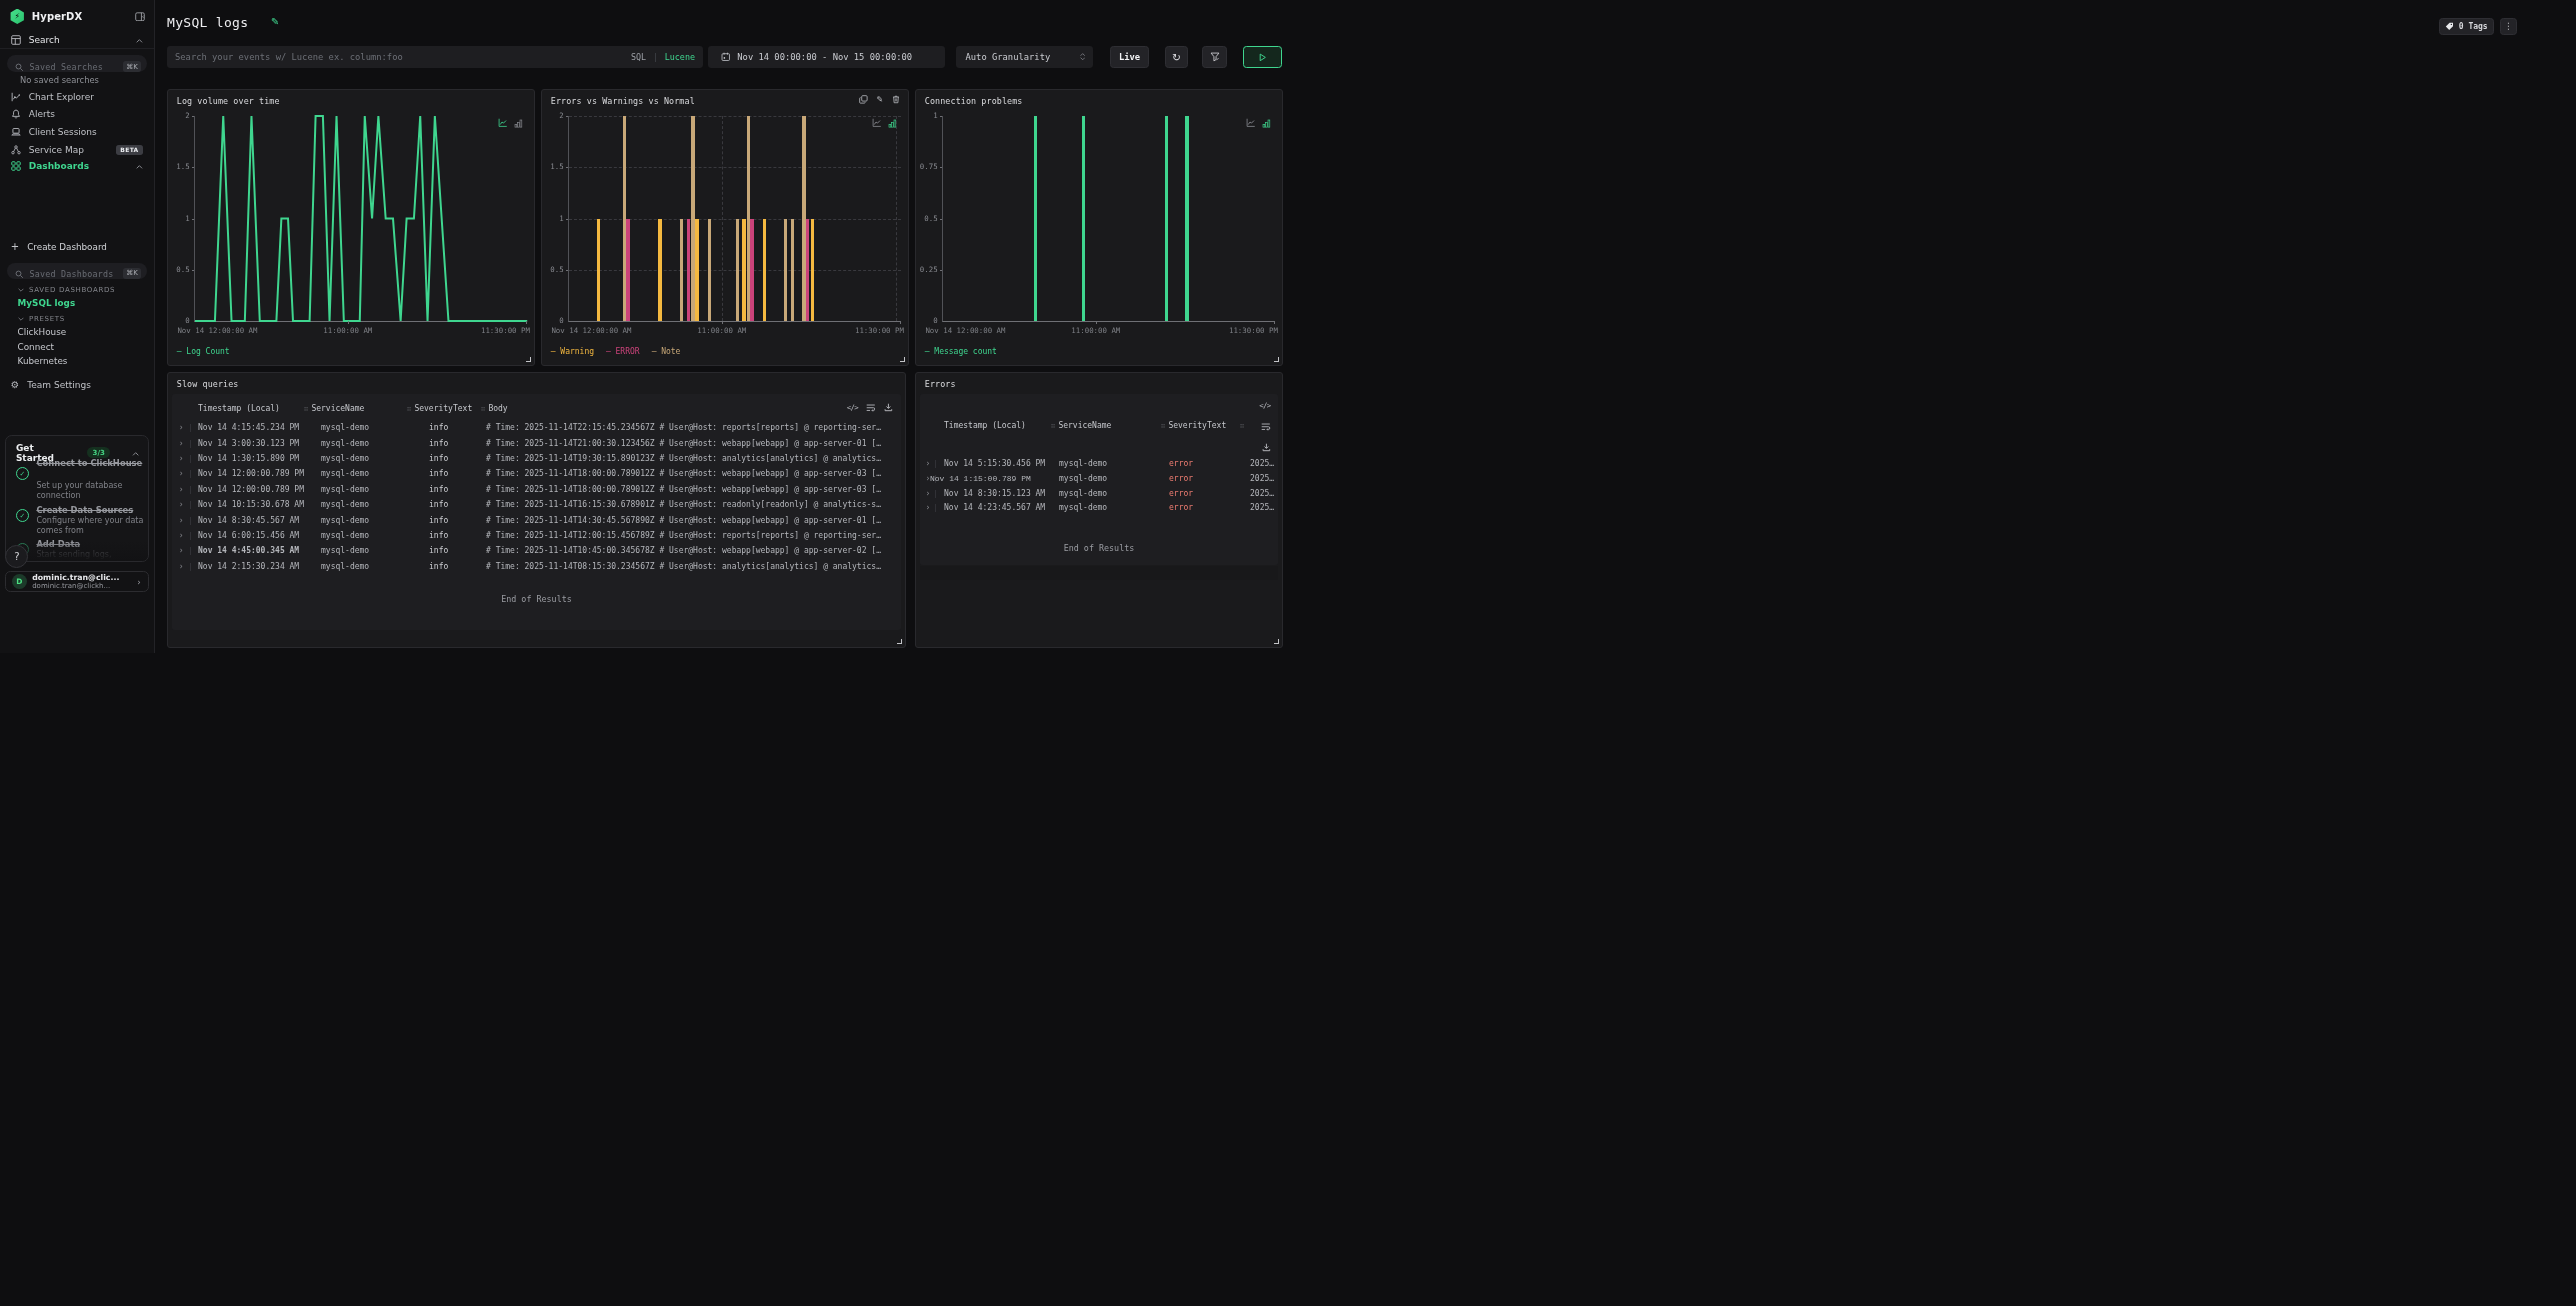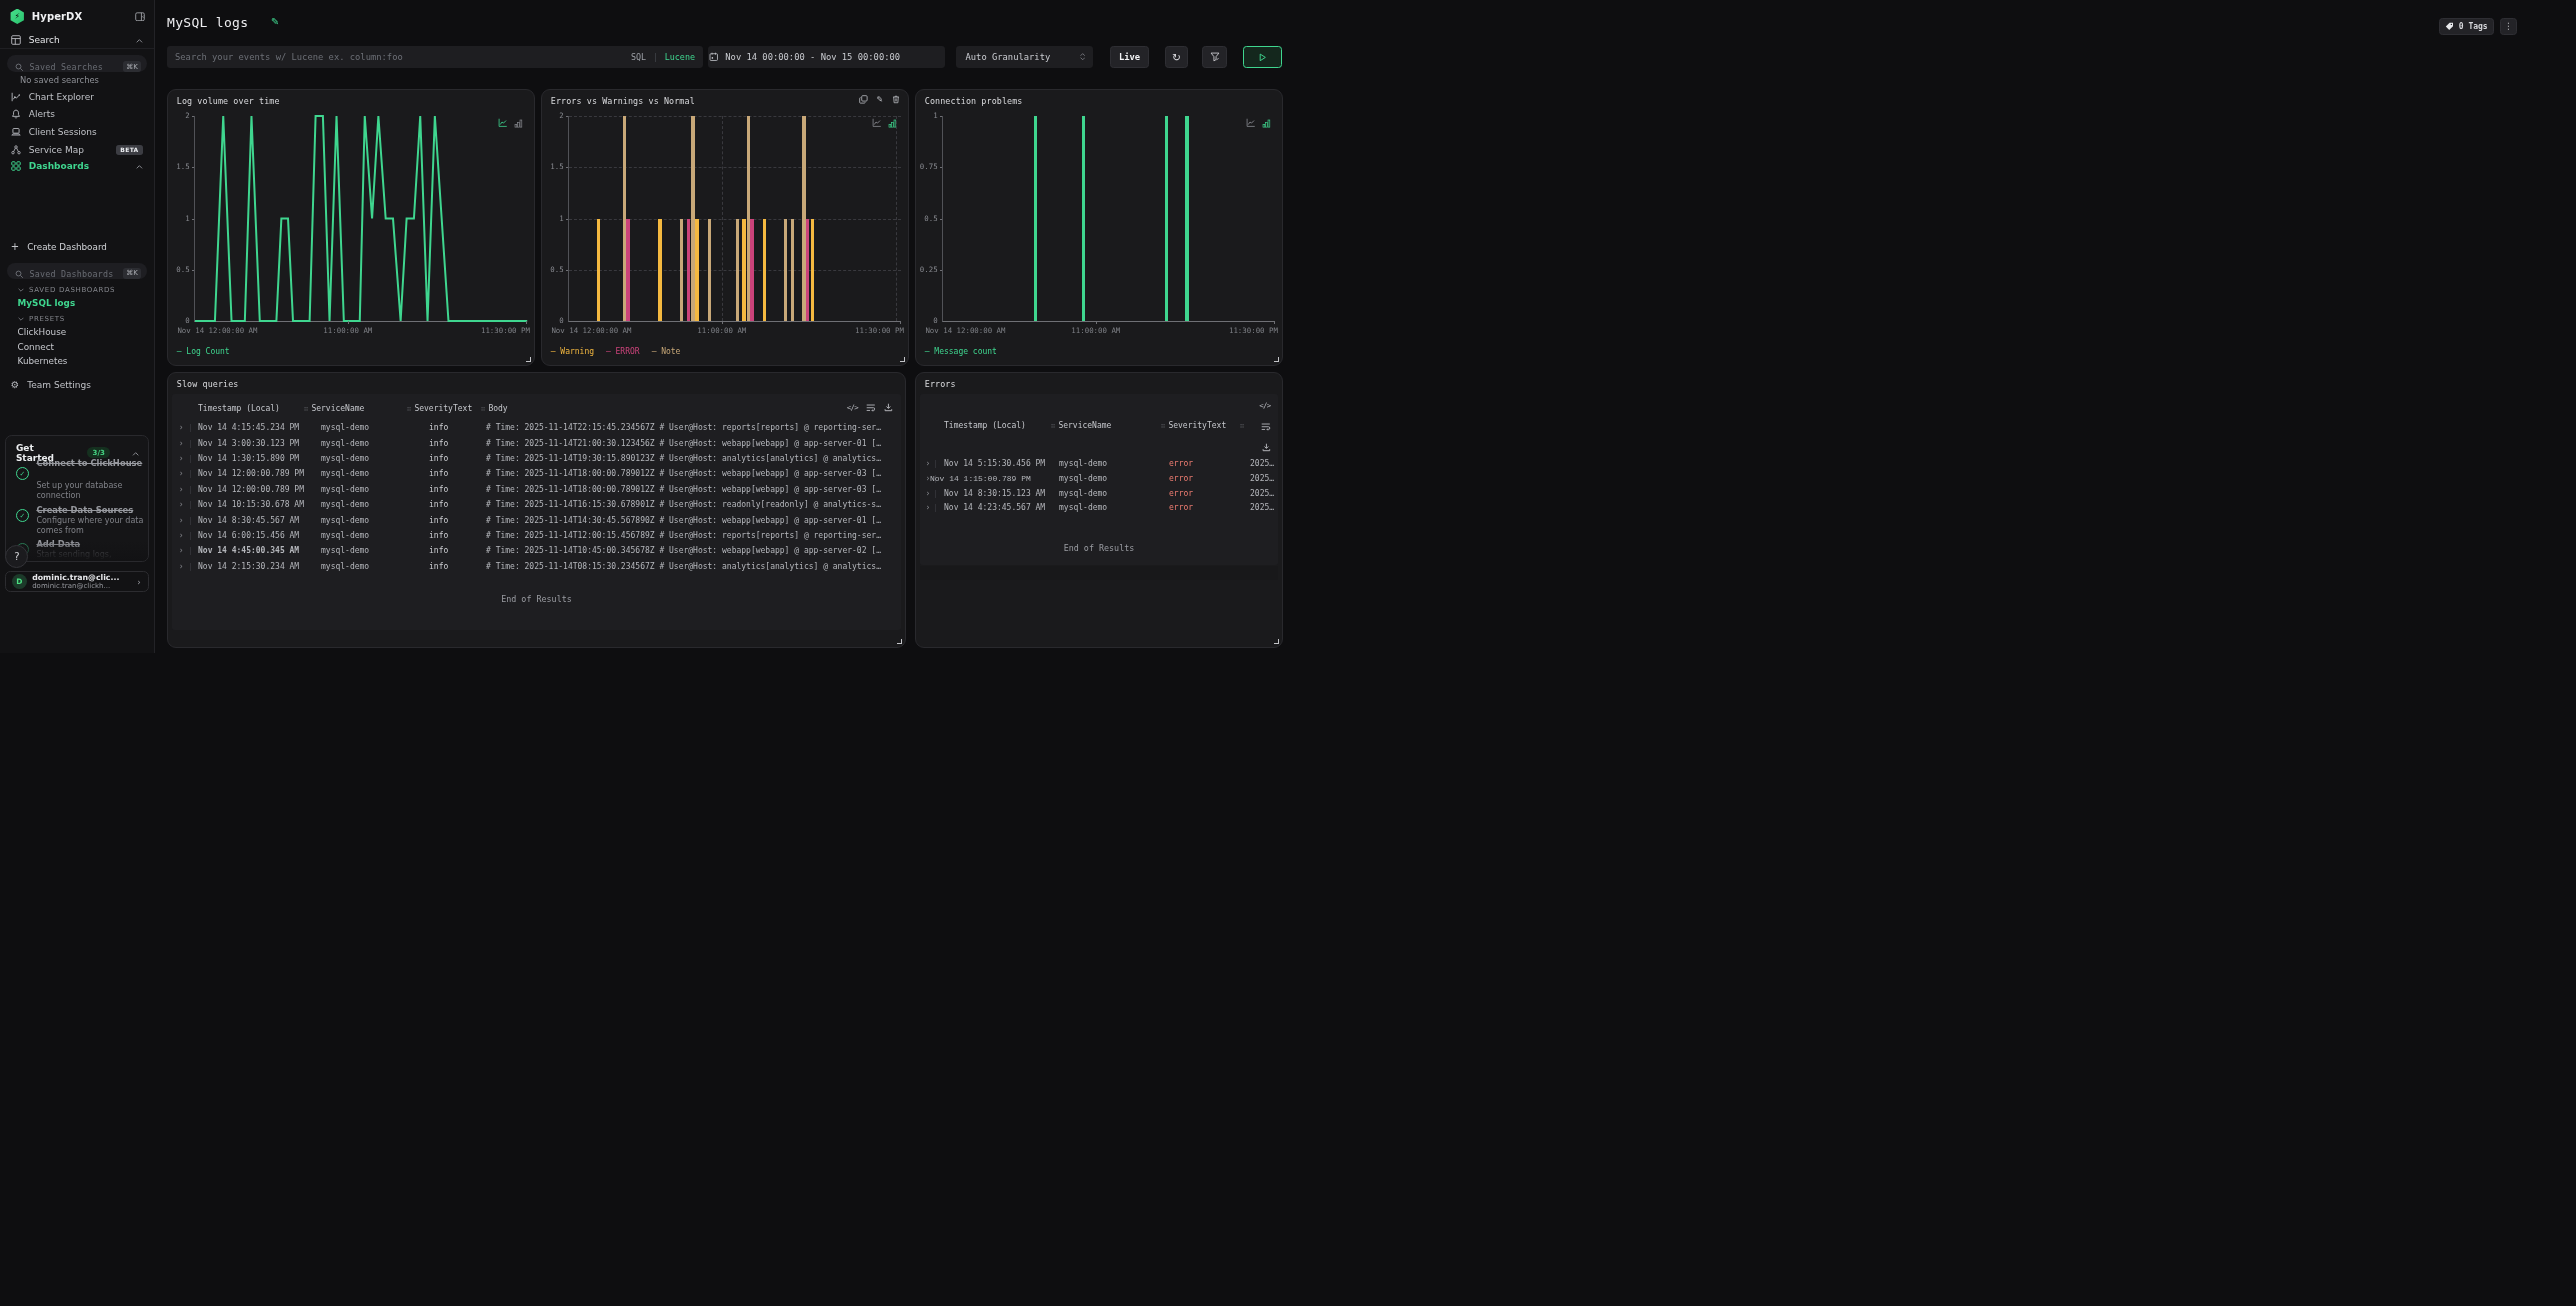--- a/index.html
+++ b/index.html
@@ -64,32 +64,32 @@
   .kebab-btn{position:absolute;right:59px;top:17.6px;width:17px;height:17.6px;font-size:8.8px}
 
   .controls{position:absolute;left:12px;right:6px;top:46px;height:22px}
   .search-box{position:absolute;left:0;width:536px;height:22px;background:#1e1e21;border-radius:3.4px;
     display:flex;align-items:center;padding:0 8px;gap:6.8px}
   .search-ph{color:#6c6f76;font-size:8.8px;flex:1;white-space:nowrap;overflow:hidden}
   .lang-sql{color:#9da0a6;font-size:8.4px}
   .lang-sep{color:#44464c;font-size:8.4px}
   .lang-lucene{color:#3fd68f;font-size:8.4px}
   .date-btn{position:absolute;left:541px;width:237px;height:22px;background:#1e1e21;border-radius:3.4px;
-    display:flex;align-items:center;gap:6.8px;padding:0 1px;font-size:8.8px;color:#caccd1;cursor:pointer}
+    display:flex;align-items:center;gap:6.8px;padding:0 13px;font-size:8.8px;color:#caccd1;cursor:pointer}
   .gran-btn{position:absolute;left:789px;width:137px;height:22px;background:#1e1e21;border-radius:3.4px;
     display:flex;align-items:center;padding:0 8px 0 9.5px;font-size:8.8px;color:#caccd1;cursor:pointer}
   .gran-chevs{margin-left:auto;display:flex;flex-direction:column;gap:0.7px;color:#8a8c92}
   .live-btn{position:absolute;left:943px;width:39px;height:22px;font-size:8.8px;font-weight:bold;color:#f3f4f6}
   .refresh-btn{position:absolute;left:998px;width:23px;height:22px;font-size:10.8px;font-family:"DejaVu Sans","Liberation Sans",sans-serif}
   .filter-btn{position:absolute;left:1035px;width:25px;height:22px}
   .play-btn{position:absolute;left:1076px;width:39px;height:22px;background:#14271d;border:0.7px solid #3fd68f;border-radius:3.4px;
     display:flex;align-items:center;justify-content:center;cursor:pointer}
 
   
-  .panel{position:absolute;background:#1a1a1c;border:0.7px solid #29292d;border-radius:9px}
+  .panel{position:absolute;background:#1a1a1c;border:0.7px solid #29292d;border-radius:3px}
   .panel::after{content:"";position:absolute;right:3.4px;bottom:3.4px;width:4px;height:4px;
     border-right:1.4px solid #c3c4c8;border-bottom:1.4px solid #c3c4c8}
   .panel-title{position:absolute;left:8.8px;top:6px;font-size:8.4px;color:#dadbde;letter-spacing:0.1px}
   .panel-actions{position:absolute;right:8px;top:5.4px;display:flex;gap:8.8px;color:#b9bbc0;align-items:center}
   .panel-actions .pa{cursor:pointer;display:flex}
 
   .chart-panel .plot-area{position:absolute;left:26px;right:6.8px;top:26px;bottom:43px;
     border-left:0.7px solid #515257;border-bottom:0.7px solid #6f7075}
   .ylab{position:absolute;right:calc(100% + 5.4px);transform:translateY(-55%);font-size:7.4px;color:#87898f;white-space:nowrap}
   .ytickmark{position:absolute;left:-3.4px;width:2.7px;height:0.7px;background:#6f7075}

